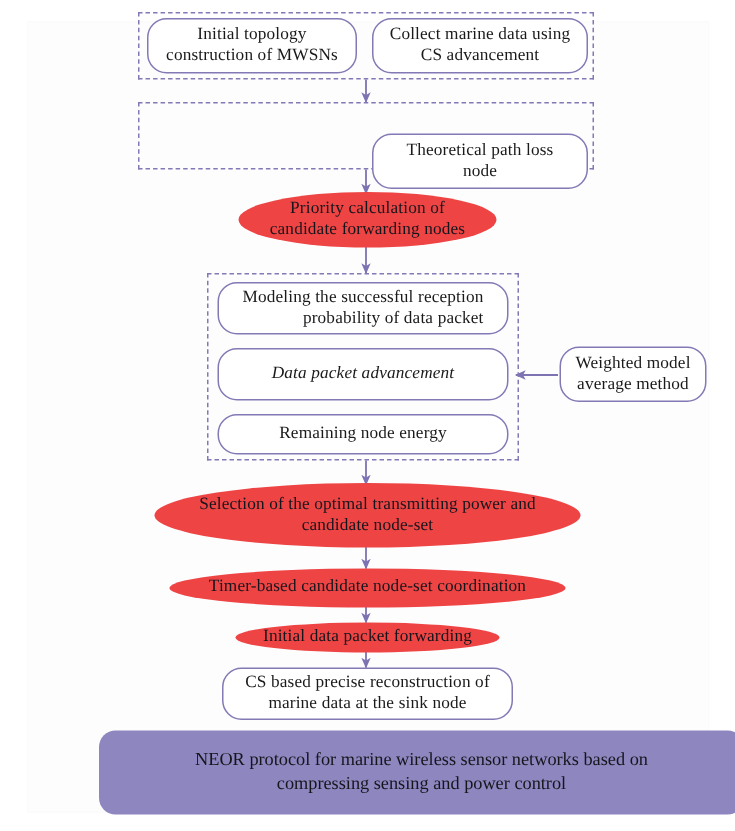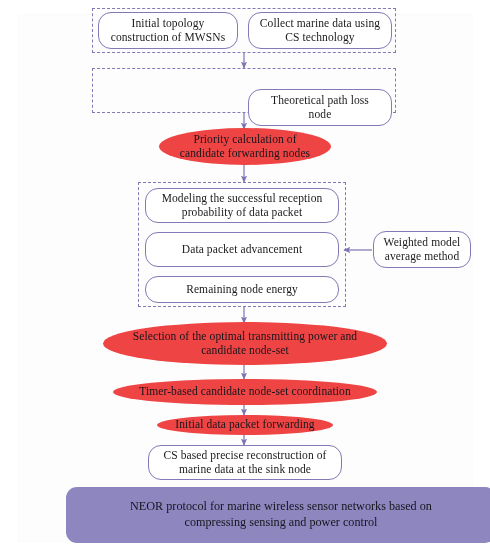--- a/index.html
+++ b/index.html
@@ -137,47 +137,47 @@
   <div class="node rbox" style="left:98px; top:12px; width:140px; height:37px;">
     <div>
       <span>Initial topology</span>
       <span>construction of MWSNs</span>
     </div>
   </div>
 
   <div class="node rbox" style="left:248px; top:12px; width:144px; height:37px;">
     <div>
       <span>Collect marine data using</span>
-      <span>CS technology</span>
+      <span>CS advancement</span>
     </div>
   </div>
 
 
   <div class="node rbox" style="left:248px; top:89px; width:144px; height:37px;">
     <div>
       <span>Theoretical path loss</span>
       <span>node</span>
     </div>
   </div>
 
   <div class="node ellipse" style="left:159px; top:128px; width:172px; height:37px;">
     <div>
       <span>Priority calculation of</span>
       <span>candidate forwarding nodes</span>
     </div>
   </div>
 
-  <div class="node rbox" style="left:145px; top:188px; width:194px; height:35px;">
+  <div class="node rbox" style="left:145px; top:188px; width:194px; height:35px;text-align:right;">
     <div>
       <span>Modeling the successful reception</span>
       <span>probability of data packet</span>
     </div>
   </div>
 
-  <div class="node rbox" style="left:145px; top:232px; width:194px; height:35px;">
+  <div class="node rbox" style="left:145px; top:232px; width:194px; height:35px;font-style:italic;">
     <div>
       <span>Data packet advancement</span>
     </div>
   </div>
 
   <div class="node rbox" style="left:145px; top:276px; width:194px; height:27px;">
     <span>Remaining node energy</span>
   </div>
 
   <div class="node rbox" style="left:373px; top:231px; width:98px; height:37px;">

